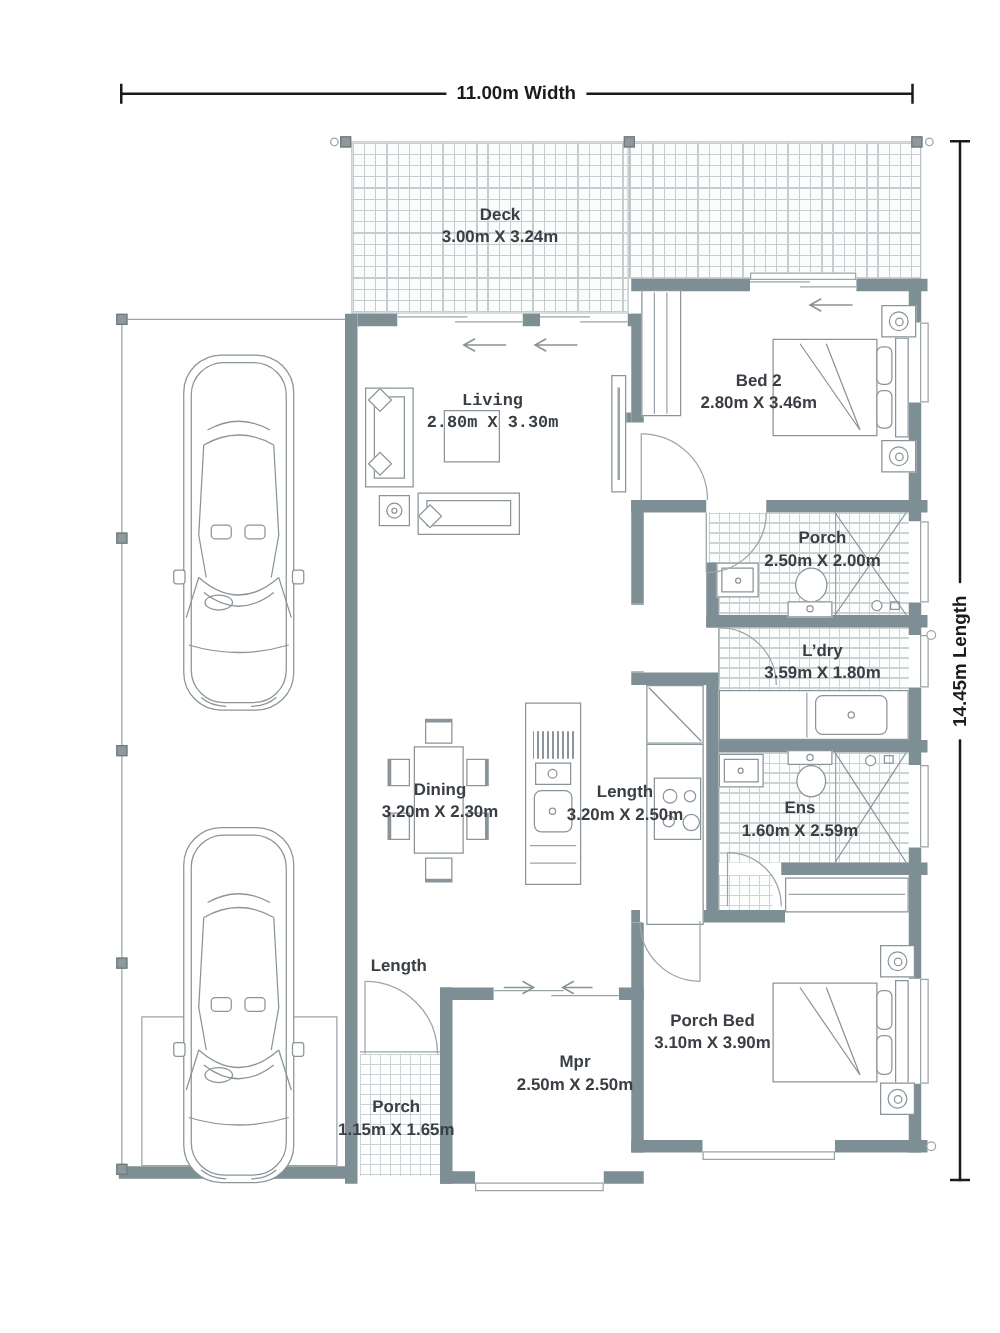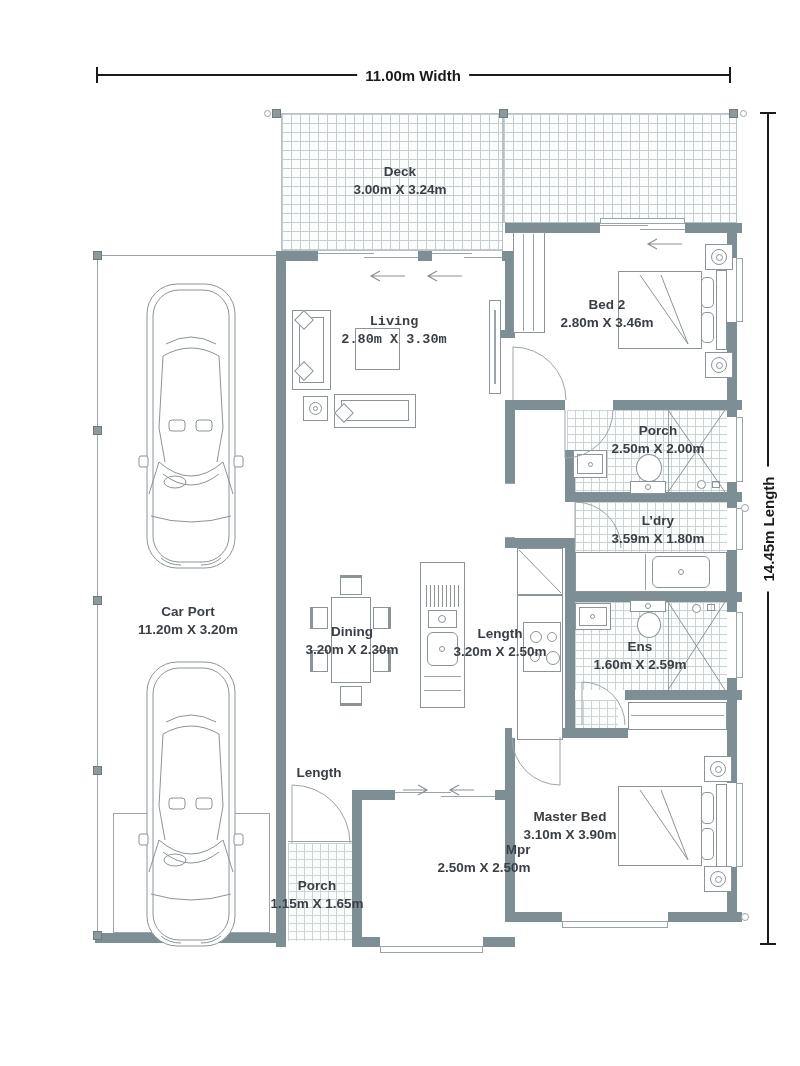--- a/index.html
+++ b/index.html
@@ -315,44 +315,40 @@
     <div>2.80m X 3.30m</div>
   </div>
   <div class="lbl" style="left:658px;top:440px;">
     <div>Porch</div>
     <div>2.50m X 2.00m</div>
   </div>
   <div class="lbl" style="left:658px;top:530px;">
     <div>L’dry</div>
     <div>3.59m X 1.80m</div>
   </div>
-  <div class="lbl" style="left:188px;top:621px;">
-    <div>Car Port</div>
-    <div>11.20m X 3.20m</div>
-  </div>
   <div class="lbl" style="left:352px;top:641px;">
     <div>Dining</div>
     <div>3.20m X 2.30m</div>
   </div>
   <div class="lbl" style="left:500px;top:643px;">
     <div>Length</div>
     <div>3.20m X 2.50m</div>
   </div>
   <div class="lbl" style="left:640px;top:656px;">
     <div>Ens</div>
     <div>1.60m X 2.59m</div>
   </div>
   <div class="lbl" style="left:570px;top:826px;">
-    <div>Master Bed</div>
+    <div>Porch Bed</div>
     <div>3.10m X 3.90m</div>
   </div>
   <div class="lbl" style="left:319px;top:773px;">
     <div>Length</div>
   </div>
-  <div class="lbl" style="left:484px;top:859px;text-align:right;">
+  <div class="lbl" style="left:460px;top:859px;">
     <div>Mpr</div>
     <div>2.50m X 2.50m</div>
   </div>
   <div class="lbl" style="left:317px;top:895px;">
     <div>Porch</div>
     <div>1.15m X 1.65m</div>
   </div>
 
 </div>
 

